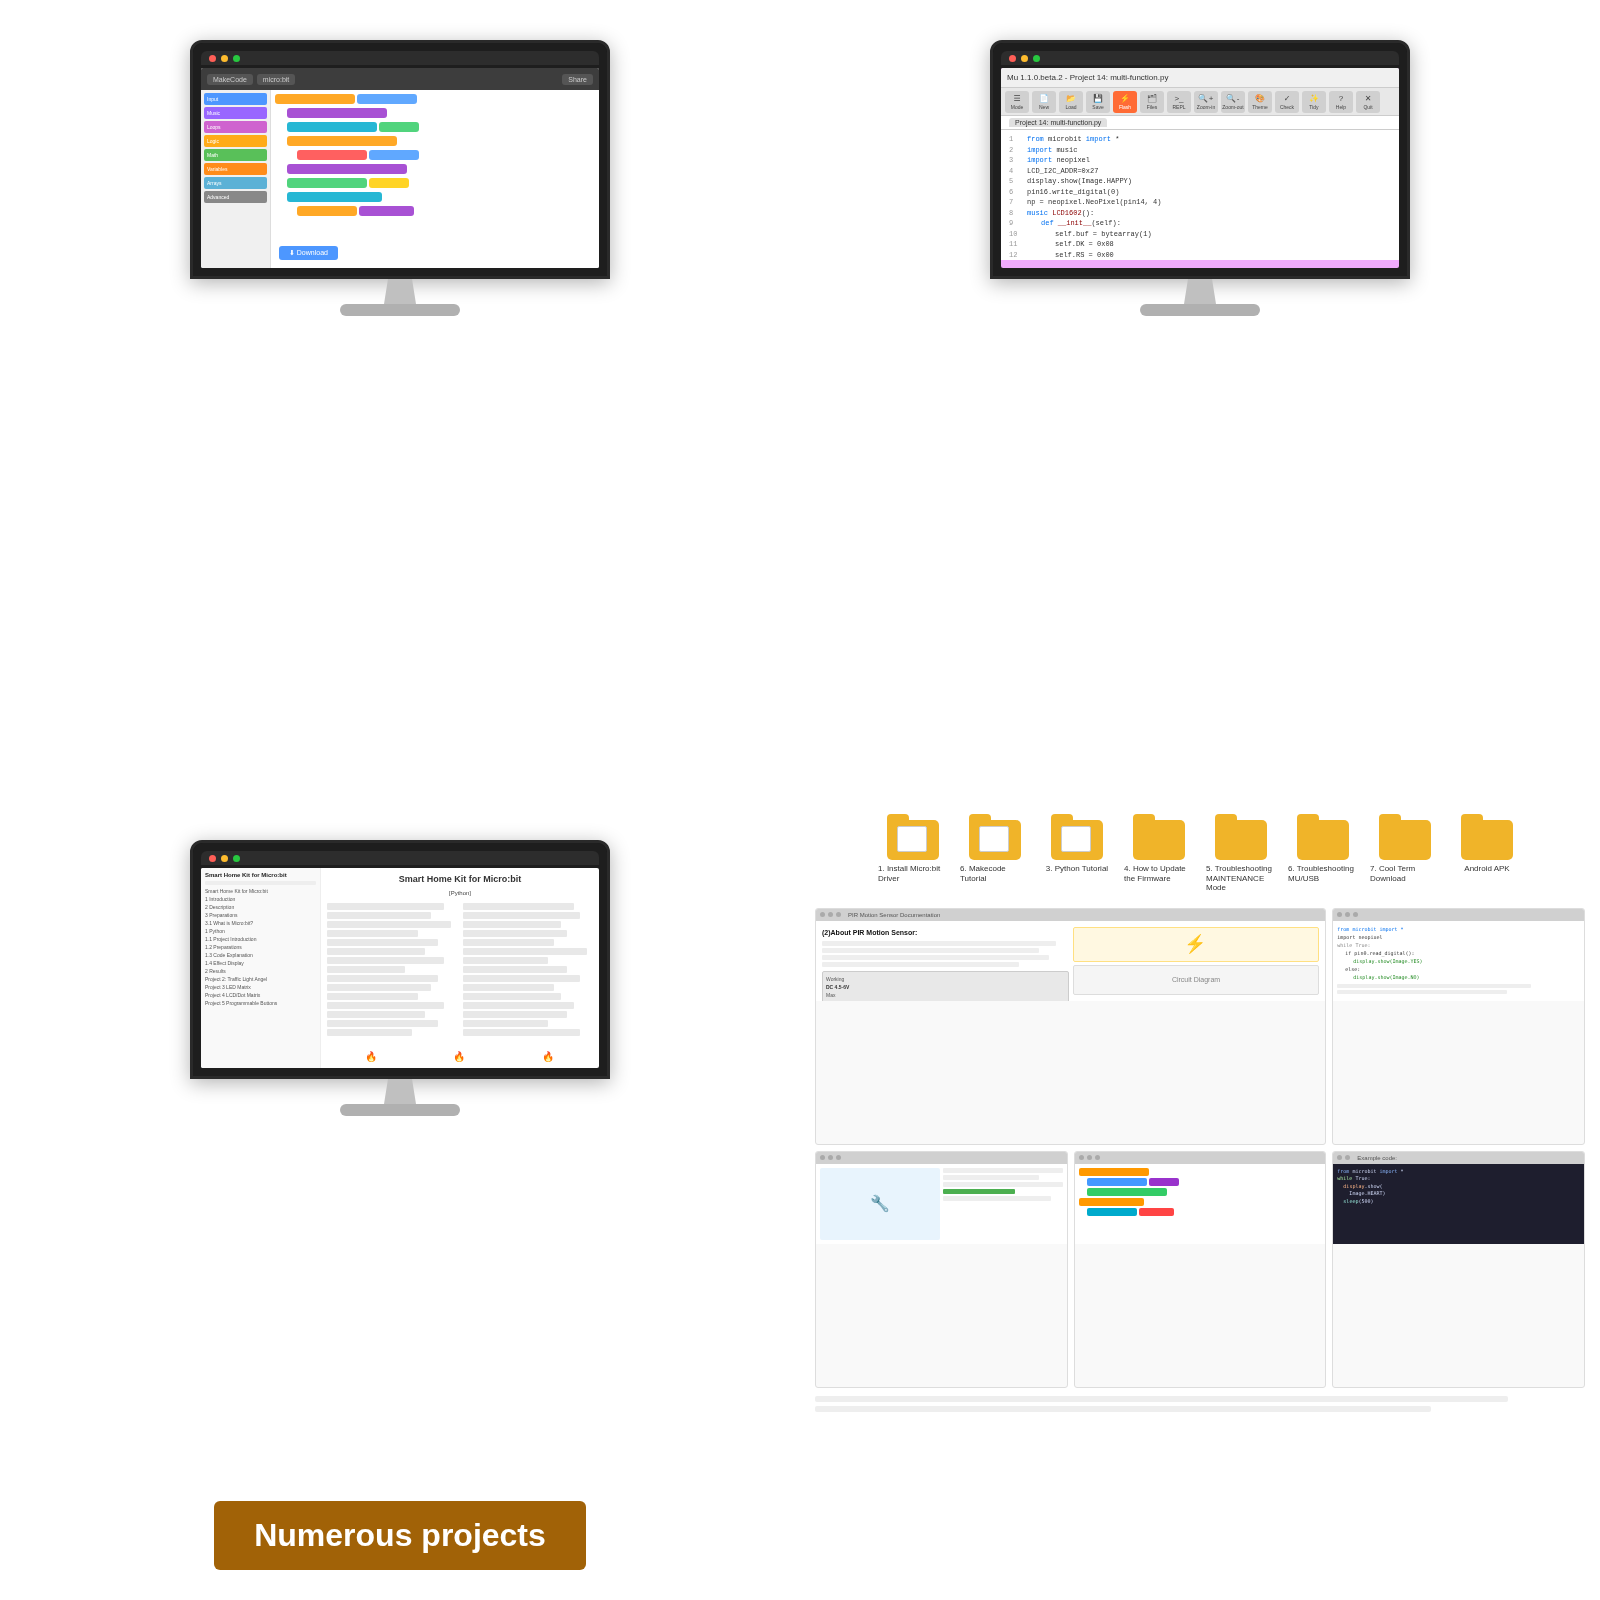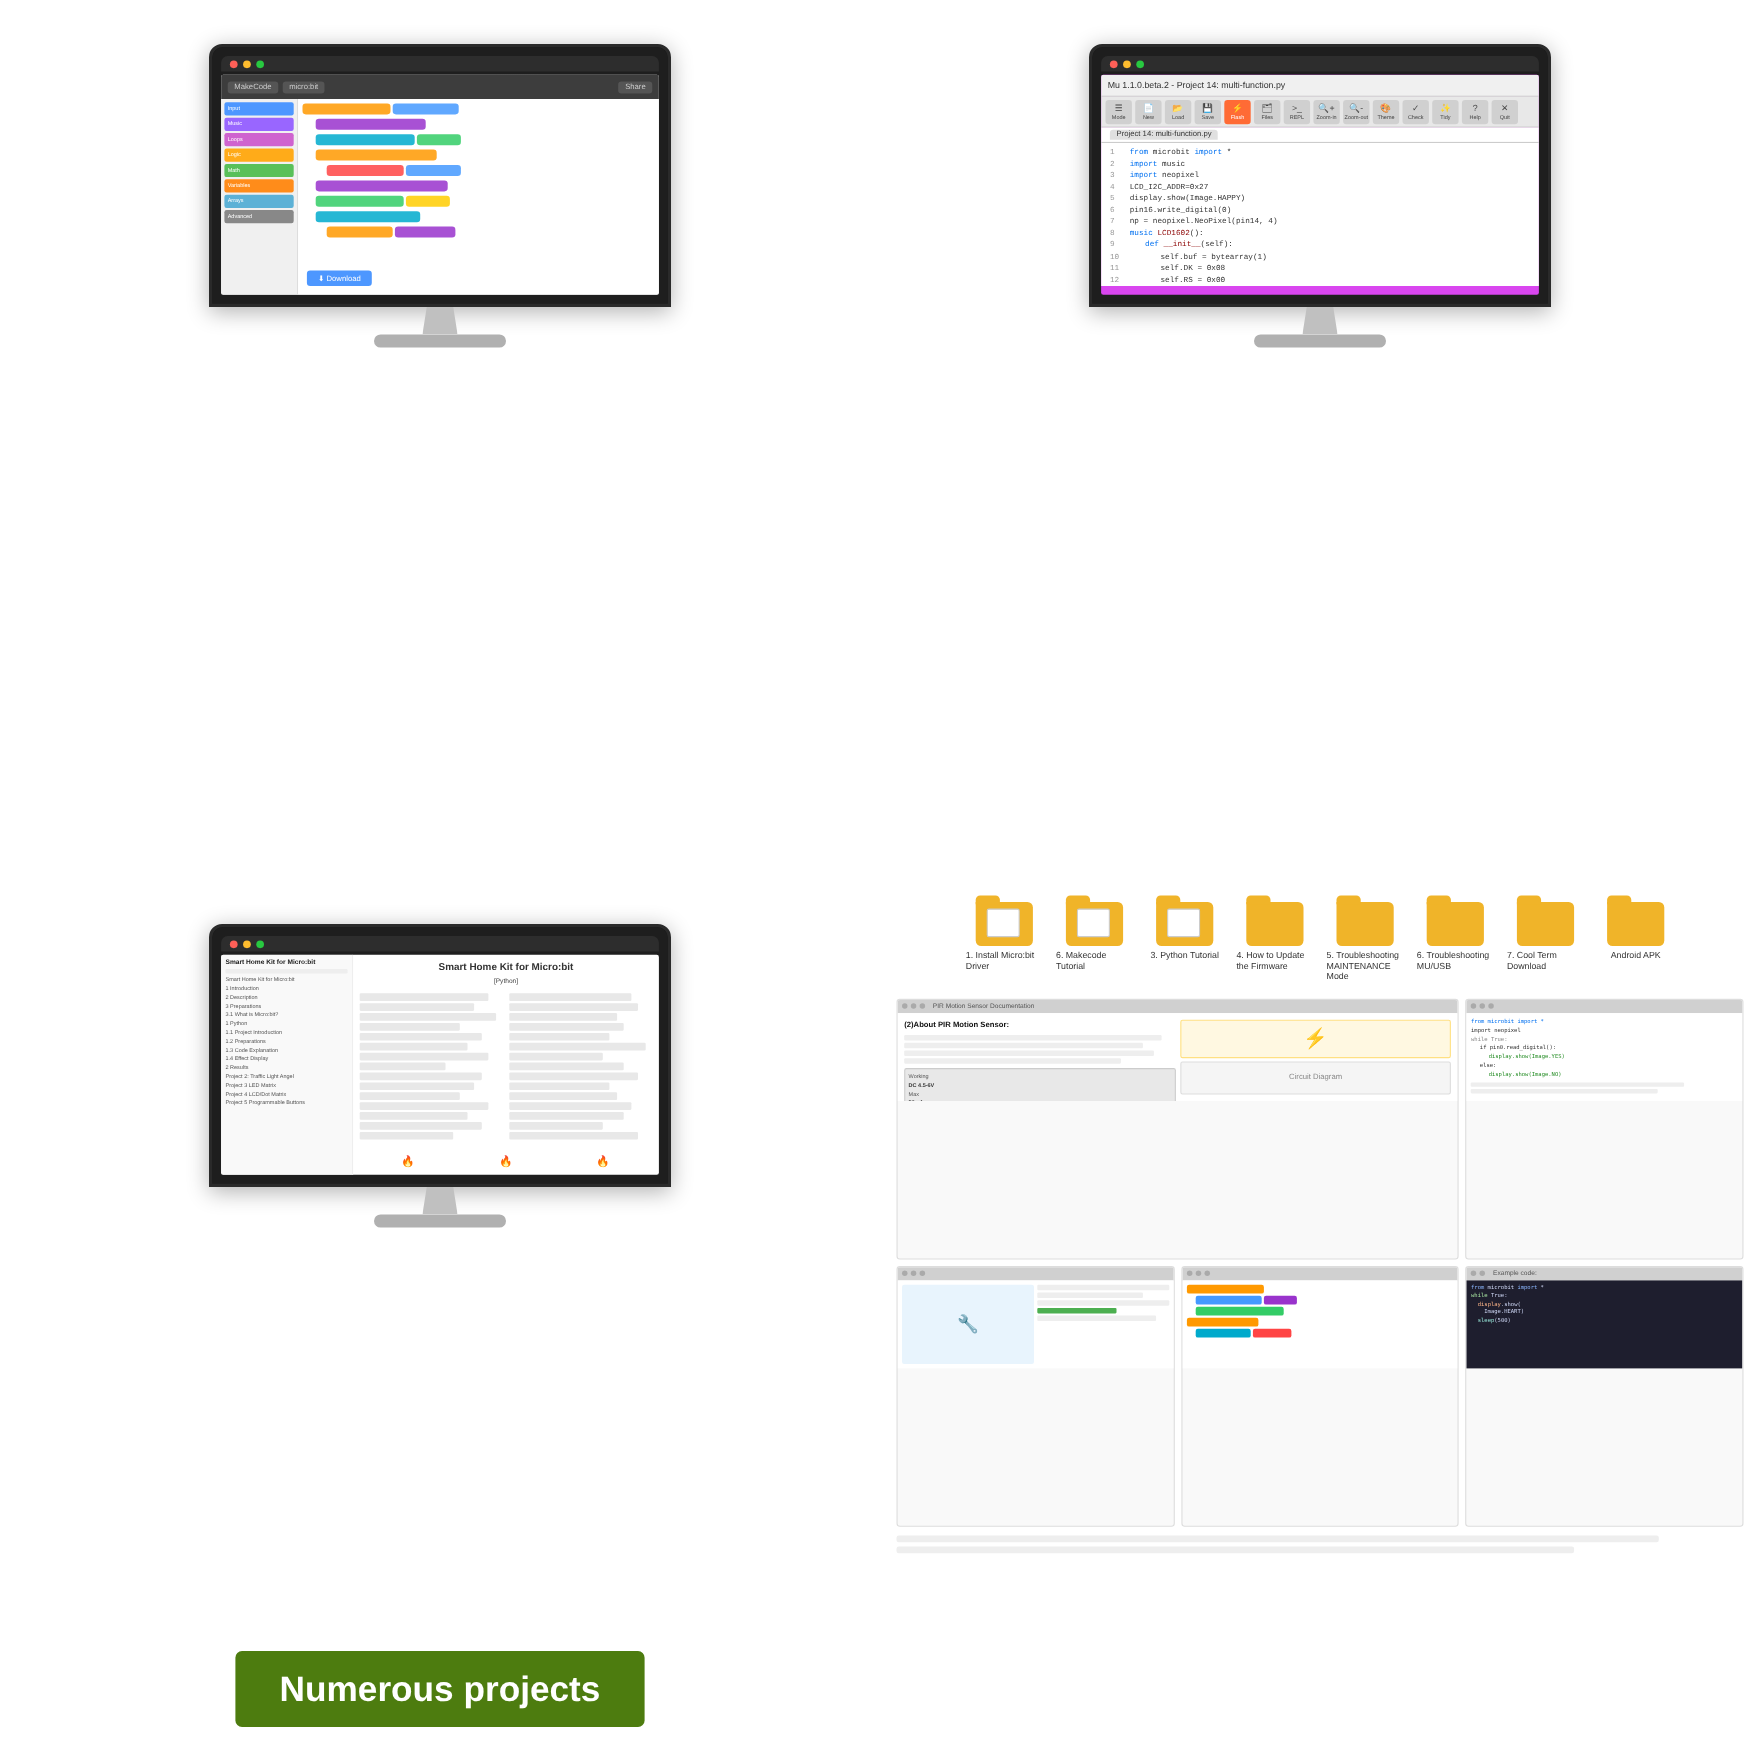--- a/index.html
+++ b/index.html
@@ -106,21 +106,21 @@
       justify-content: center;
     }
 
     .label-badge span {
       font-size: 32px;
       font-weight: 800;
       color: #ffffff;
     }
 
     .badge-blue { background: #2196f3; }
-    .badge-teal { background: #4d7c0f; }
+    .badge-teal { background: #a16207; }
 
     
     .screen-graphical {
       width: 100%;
       height: 200px;
       background: linear-gradient(135deg, #f5f5f5 0%, #e8e8e8 100%);
       position: relative;
       overflow: hidden;
     }
 
@@ -180,21 +180,21 @@
     .block-row {
       display: flex;
       gap: 2px;
       margin-bottom: 2px;
     }
 
     
     .screen-python {
       width: 100%;
       height: 200px;
-      background: #d946ef;
+      background: #f0abfc;
       overflow: hidden;
     }
 
     .python-titlebar {
       height: 20px;
       background: #f0f0f0;
       border-bottom: 1px solid #ccc;
       display: flex;
       align-items: center;
       padding: 0 6px;

